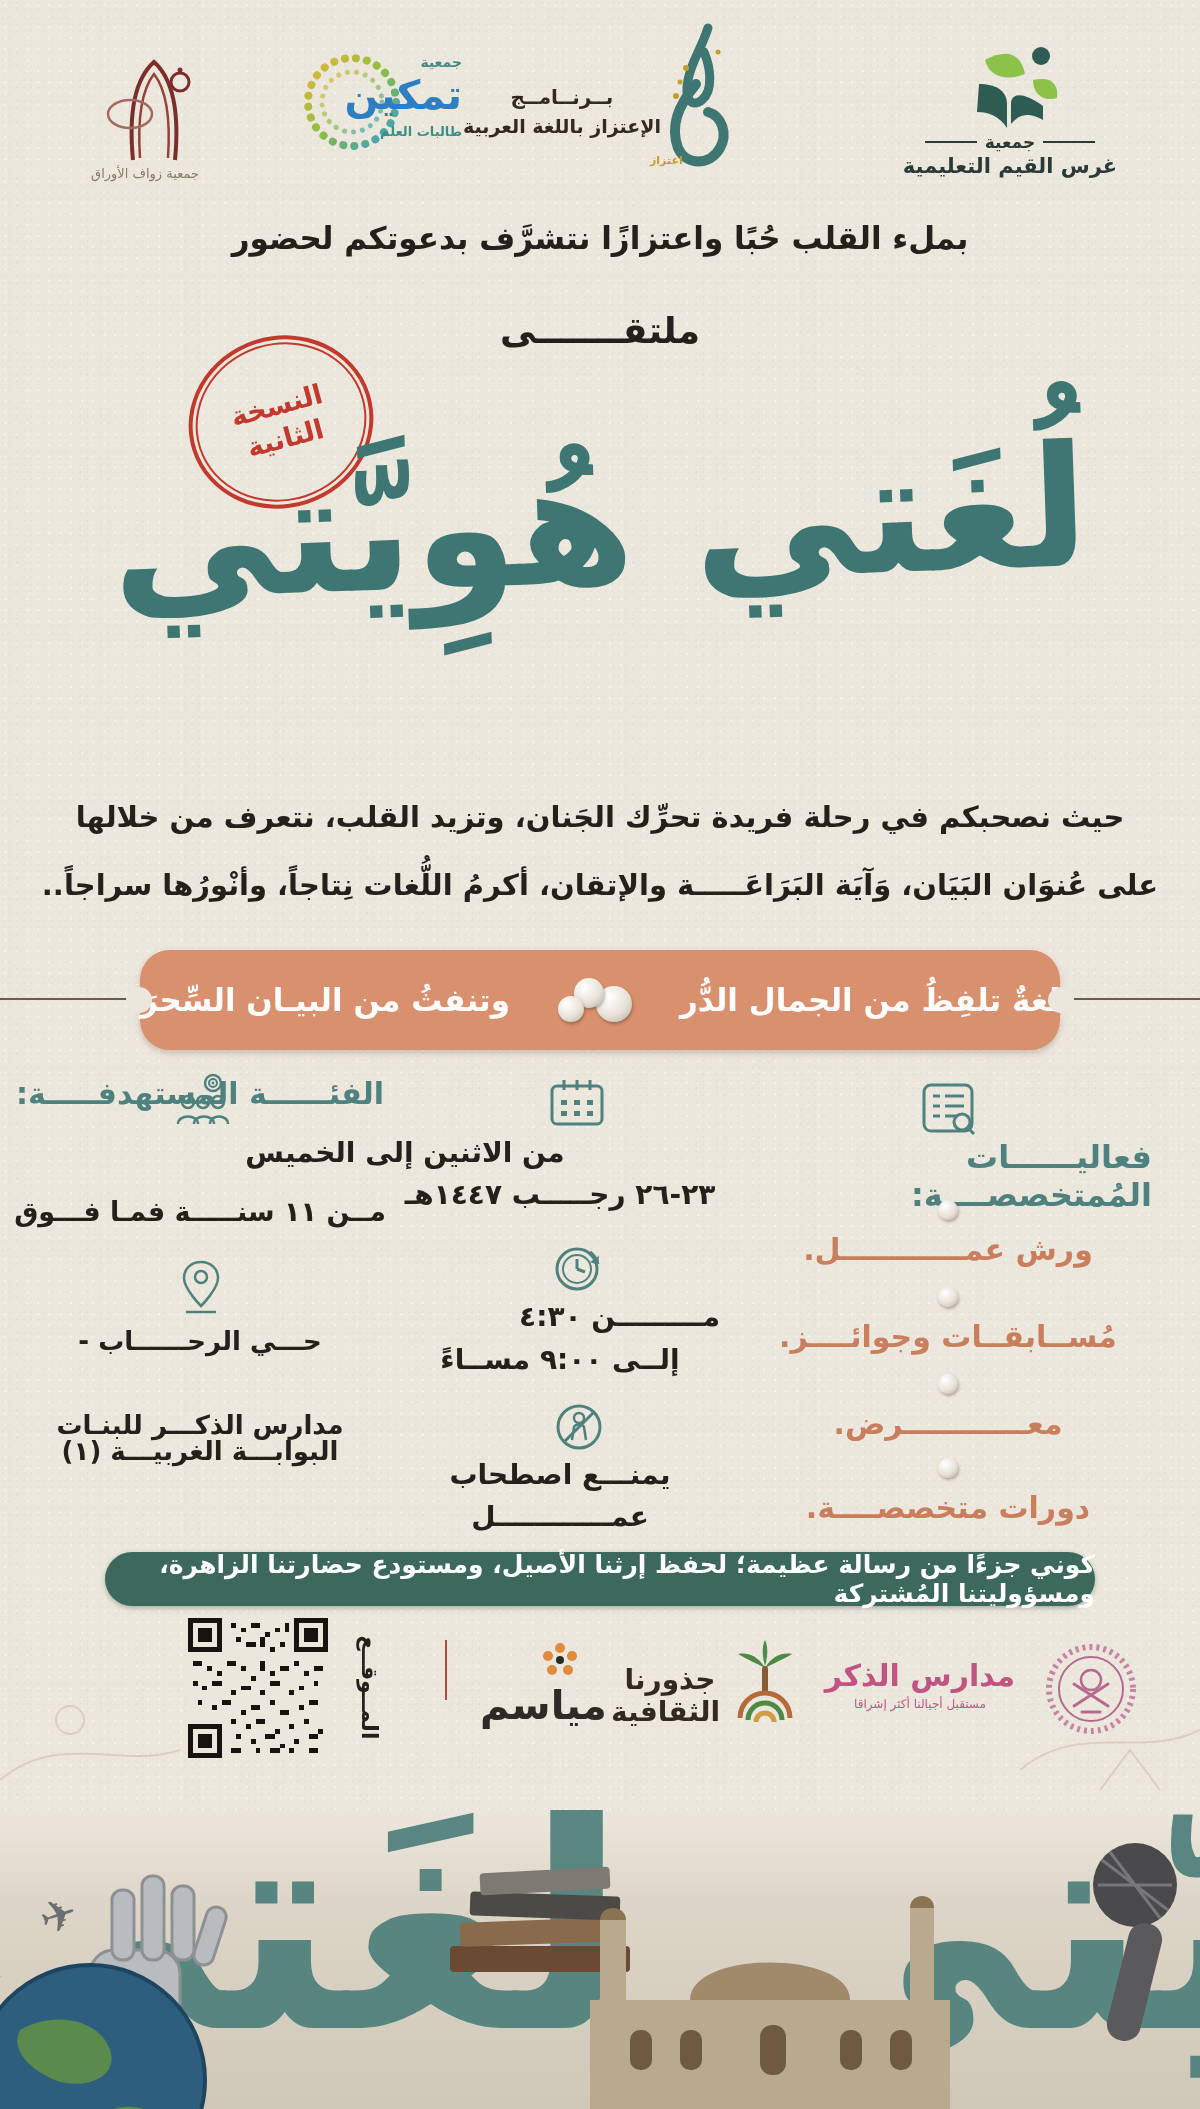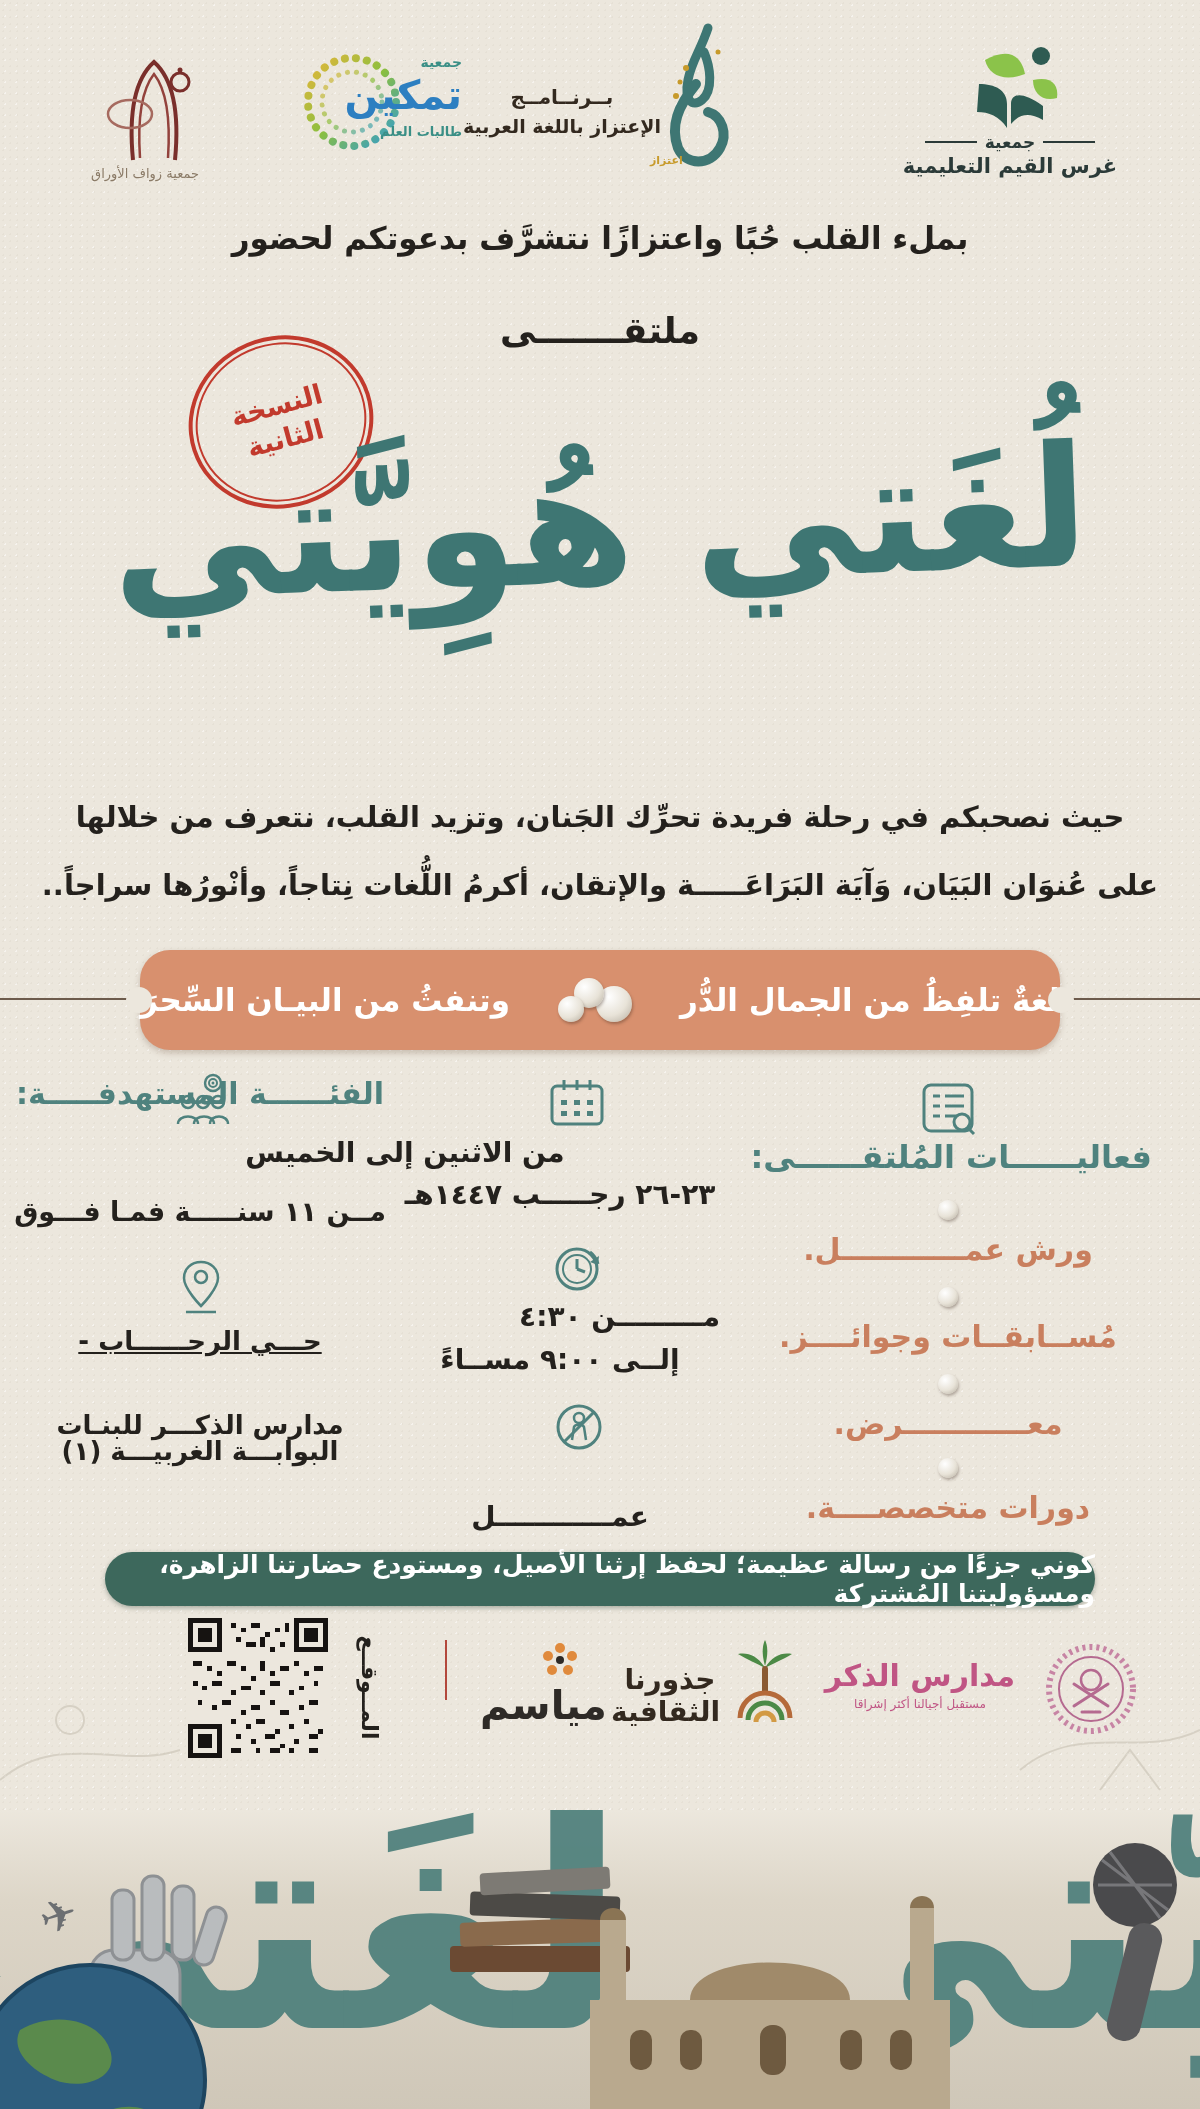--- a/index.html
+++ b/index.html
@@ -173,21 +173,21 @@
     <rect x="6" y="3" width="48" height="46" rx="7" fill="none" stroke="#4f827e" stroke-width="3"></rect>
     <line x1="15" y1="14" x2="22" y2="14" stroke="#4f827e" stroke-width="3"></line>
       <line x1="27" y1="14" x2="46" y2="14" stroke="#4f827e" stroke-width="3"></line>
     <line x1="15" y1="24" x2="22" y2="24" stroke="#4f827e" stroke-width="3"></line>
       <line x1="27" y1="24" x2="46" y2="24" stroke="#4f827e" stroke-width="3"></line>
     <line x1="15" y1="34" x2="22" y2="34" stroke="#4f827e" stroke-width="3"></line>
       <line x1="27" y1="34" x2="40" y2="34" stroke="#4f827e" stroke-width="3"></line>
     <circle cx="44" cy="40" r="8" fill="#ece7dd" stroke="#4f827e" stroke-width="3"></circle>
     <line x1="50" y1="46" x2="56" y2="52" stroke="#4f827e" stroke-width="3"></line>
   </svg>
-  <div class="abs sec-head" style="right:48px;top:1138px;width:420px;text-align:right;">فعاليــــــات المُلتقــــــى:</div>
+  <div class="abs sec-head" style="right:48px;top:1138px;width:420px;text-align:right;">فعاليــــــات المُمتخصصــــة:</div>
 
   <div class="abs act-item" style="right:52px;top:1200px;width:400px;">
     <span class="pearl bullet-pearl"></span>
     <span class="txt">ورش عمــــــــــــل.</span>
   </div>
   <div class="abs act-item" style="right:52px;top:1287px;width:400px;">
     <span class="pearl bullet-pearl"></span>
     <span class="txt">مُســابقــات وجوائــــز.</span>
   </div>
   <div class="abs act-item" style="right:52px;top:1374px;width:400px;">
@@ -226,20 +226,21 @@
   </svg>
   <div class="abs mid-line" style="left:400px;top:1300px;width:320px;text-align:right;">مـــــــــن ٤:٣٠</div>
   <div class="abs mid-line" style="left:400px;top:1343px;width:320px;text-align:center;">إلــى ٩:٠٠ مســاءً</div>
 
   <svg class="abs" style="left:554px;top:1402px;" width="50" height="50" viewBox="0 0 50 50">
     <circle cx="25" cy="25" r="21" fill="none" stroke="#4f827e" stroke-width="3"></circle>
     <circle cx="25" cy="16" r="5" fill="none" stroke="#4f827e" stroke-width="2.5"></circle>
     <path d="M18 38 L20 25 C21 22 29 22 30 25 L32 38" fill="none" stroke="#4f827e" stroke-width="2.5"></path>
     <line x1="10" y1="40" x2="40" y2="10" stroke="#4f827e" stroke-width="3"></line>
   </svg>
+  <div class="abs mid-line" style="left:400px;top:1458px;width:320px;text-align:center;">يمنـــع اصطحاب</div>
   <div class="abs mid-line" style="left:400px;top:1500px;width:320px;text-align:center;">عمــــــــــــل</div>
 
   <svg class="abs" style="left:168px;top:1072px;" width="66" height="58" viewBox="0 0 66 58">
     <circle cx="45" cy="11" r="8" fill="none" stroke="#4f827e" stroke-width="2.5"></circle>
     <circle cx="45" cy="11" r="4" fill="none" stroke="#4f827e" stroke-width="2"></circle>
     <circle cx="45" cy="11" r="1.5" fill="#4f827e"></circle>
     <circle cx="20" cy="30" r="6" fill="none" stroke="#4f827e" stroke-width="2.5"></circle>
     <circle cx="35" cy="30" r="6" fill="none" stroke="#4f827e" stroke-width="2.5"></circle>
     <circle cx="50" cy="30" r="6" fill="none" stroke="#4f827e" stroke-width="2.5"></circle>
     <path d="M10 52 C10 42 30 42 30 52" fill="none" stroke="#4f827e" stroke-width="2.5"></path>
@@ -247,21 +248,21 @@
     <path d="M42 52 C42 42 60 42 60 52" fill="none" stroke="#4f827e" stroke-width="2.5"></path>
   </svg>
   <div class="abs sec-head" style="left:10px;top:1076px;width:380px;text-align:center;font-size:30px;">الفئــــــة المستهدفـــــة:</div>
   <div class="abs aud-line" style="left:10px;top:1196px;width:380px;text-align:center;font-size:27px;">مــن ١١ سنـــــة فمـا فـــوق</div>
 
   <svg class="abs" style="left:178px;top:1258px;" width="46" height="58" viewBox="0 0 46 58">
     <path d="M23 4 C13 4 6 11 6 20 C6 31 23 48 23 48 C23 48 40 31 40 20 C40 11 33 4 23 4 Z" fill="none" stroke="#4f827e" stroke-width="2.5"></path>
     <circle cx="23" cy="19" r="6" fill="none" stroke="#4f827e" stroke-width="2.5"></circle>
     <line x1="8" y1="54" x2="38" y2="54" stroke="#4f827e" stroke-width="2.5"></line>
   </svg>
-  <div class="abs aud-line ctr" style="left:10px;top:1326px;width:380px;text-decoration:underline;">حـــي الرحــــــاب -</div>
+  <div class="abs aud-line ctr" style="left:10px;top:1326px;width:380px;">حـــي الرحــــــاب -</div>
   <div class="abs aud-line ctr" style="left:10px;top:1382px;width:380px;margin-top:28px;">مدارس الذكـــر للبنـات</div>
   <div class="abs aud-line ctr" style="left:10px;top:1436px;width:380px;">البوابـــة الغربيـــة (١)</div>
 
   <div class="abs cta" style="left:105px;top:1552px;width:990px;height:54px;">كوني جزءًا من رسالة عظيمة؛ لحفظ إرثنا الأصيل، ومستودع حضارتنا الزاهرة، ومسؤوليتنا المُشتركة</div>
 
   <svg class="abs" style="left:168px;top:1618px;" width="180" height="140" viewBox="0 0 29 29" shape-rendering="crispEdges">
     <rect x="0" y="0" width="29" height="29" fill="#ece7dd"></rect>
     <g fill="#161311">
       <rect x="0" y="0" width="7" height="7"></rect>
         <rect x="22" y="0" width="7" height="7"></rect>

